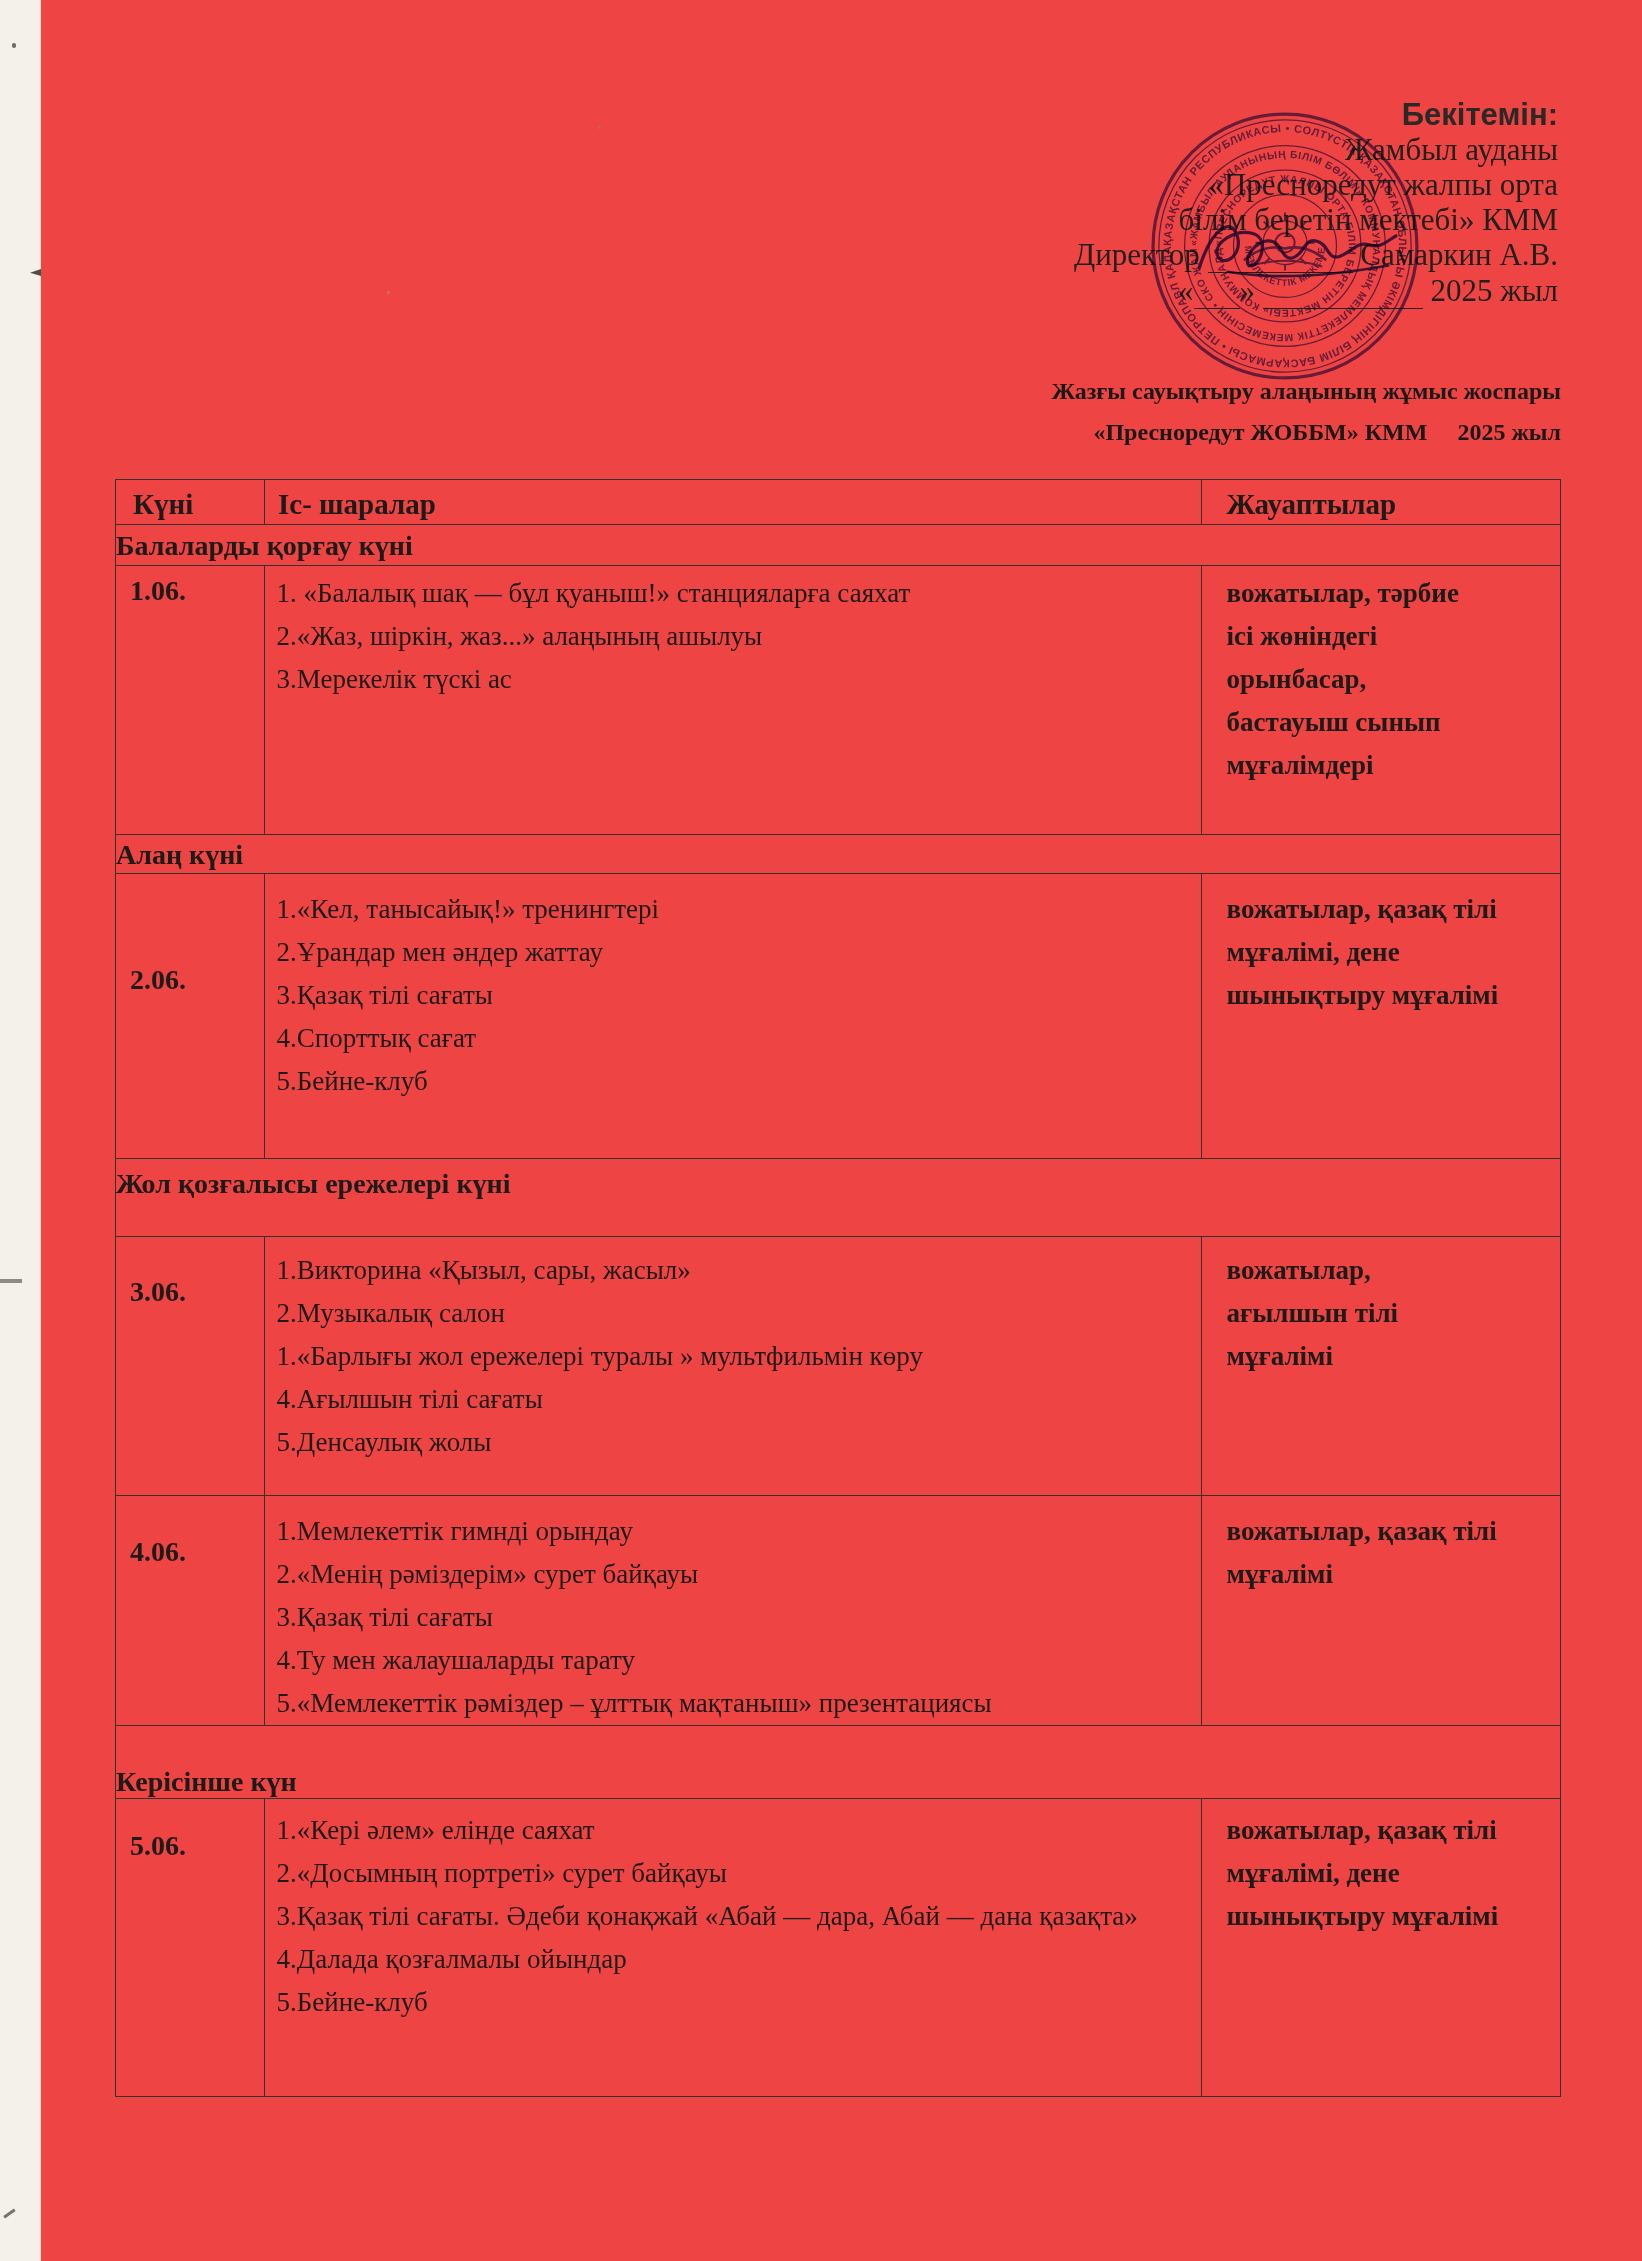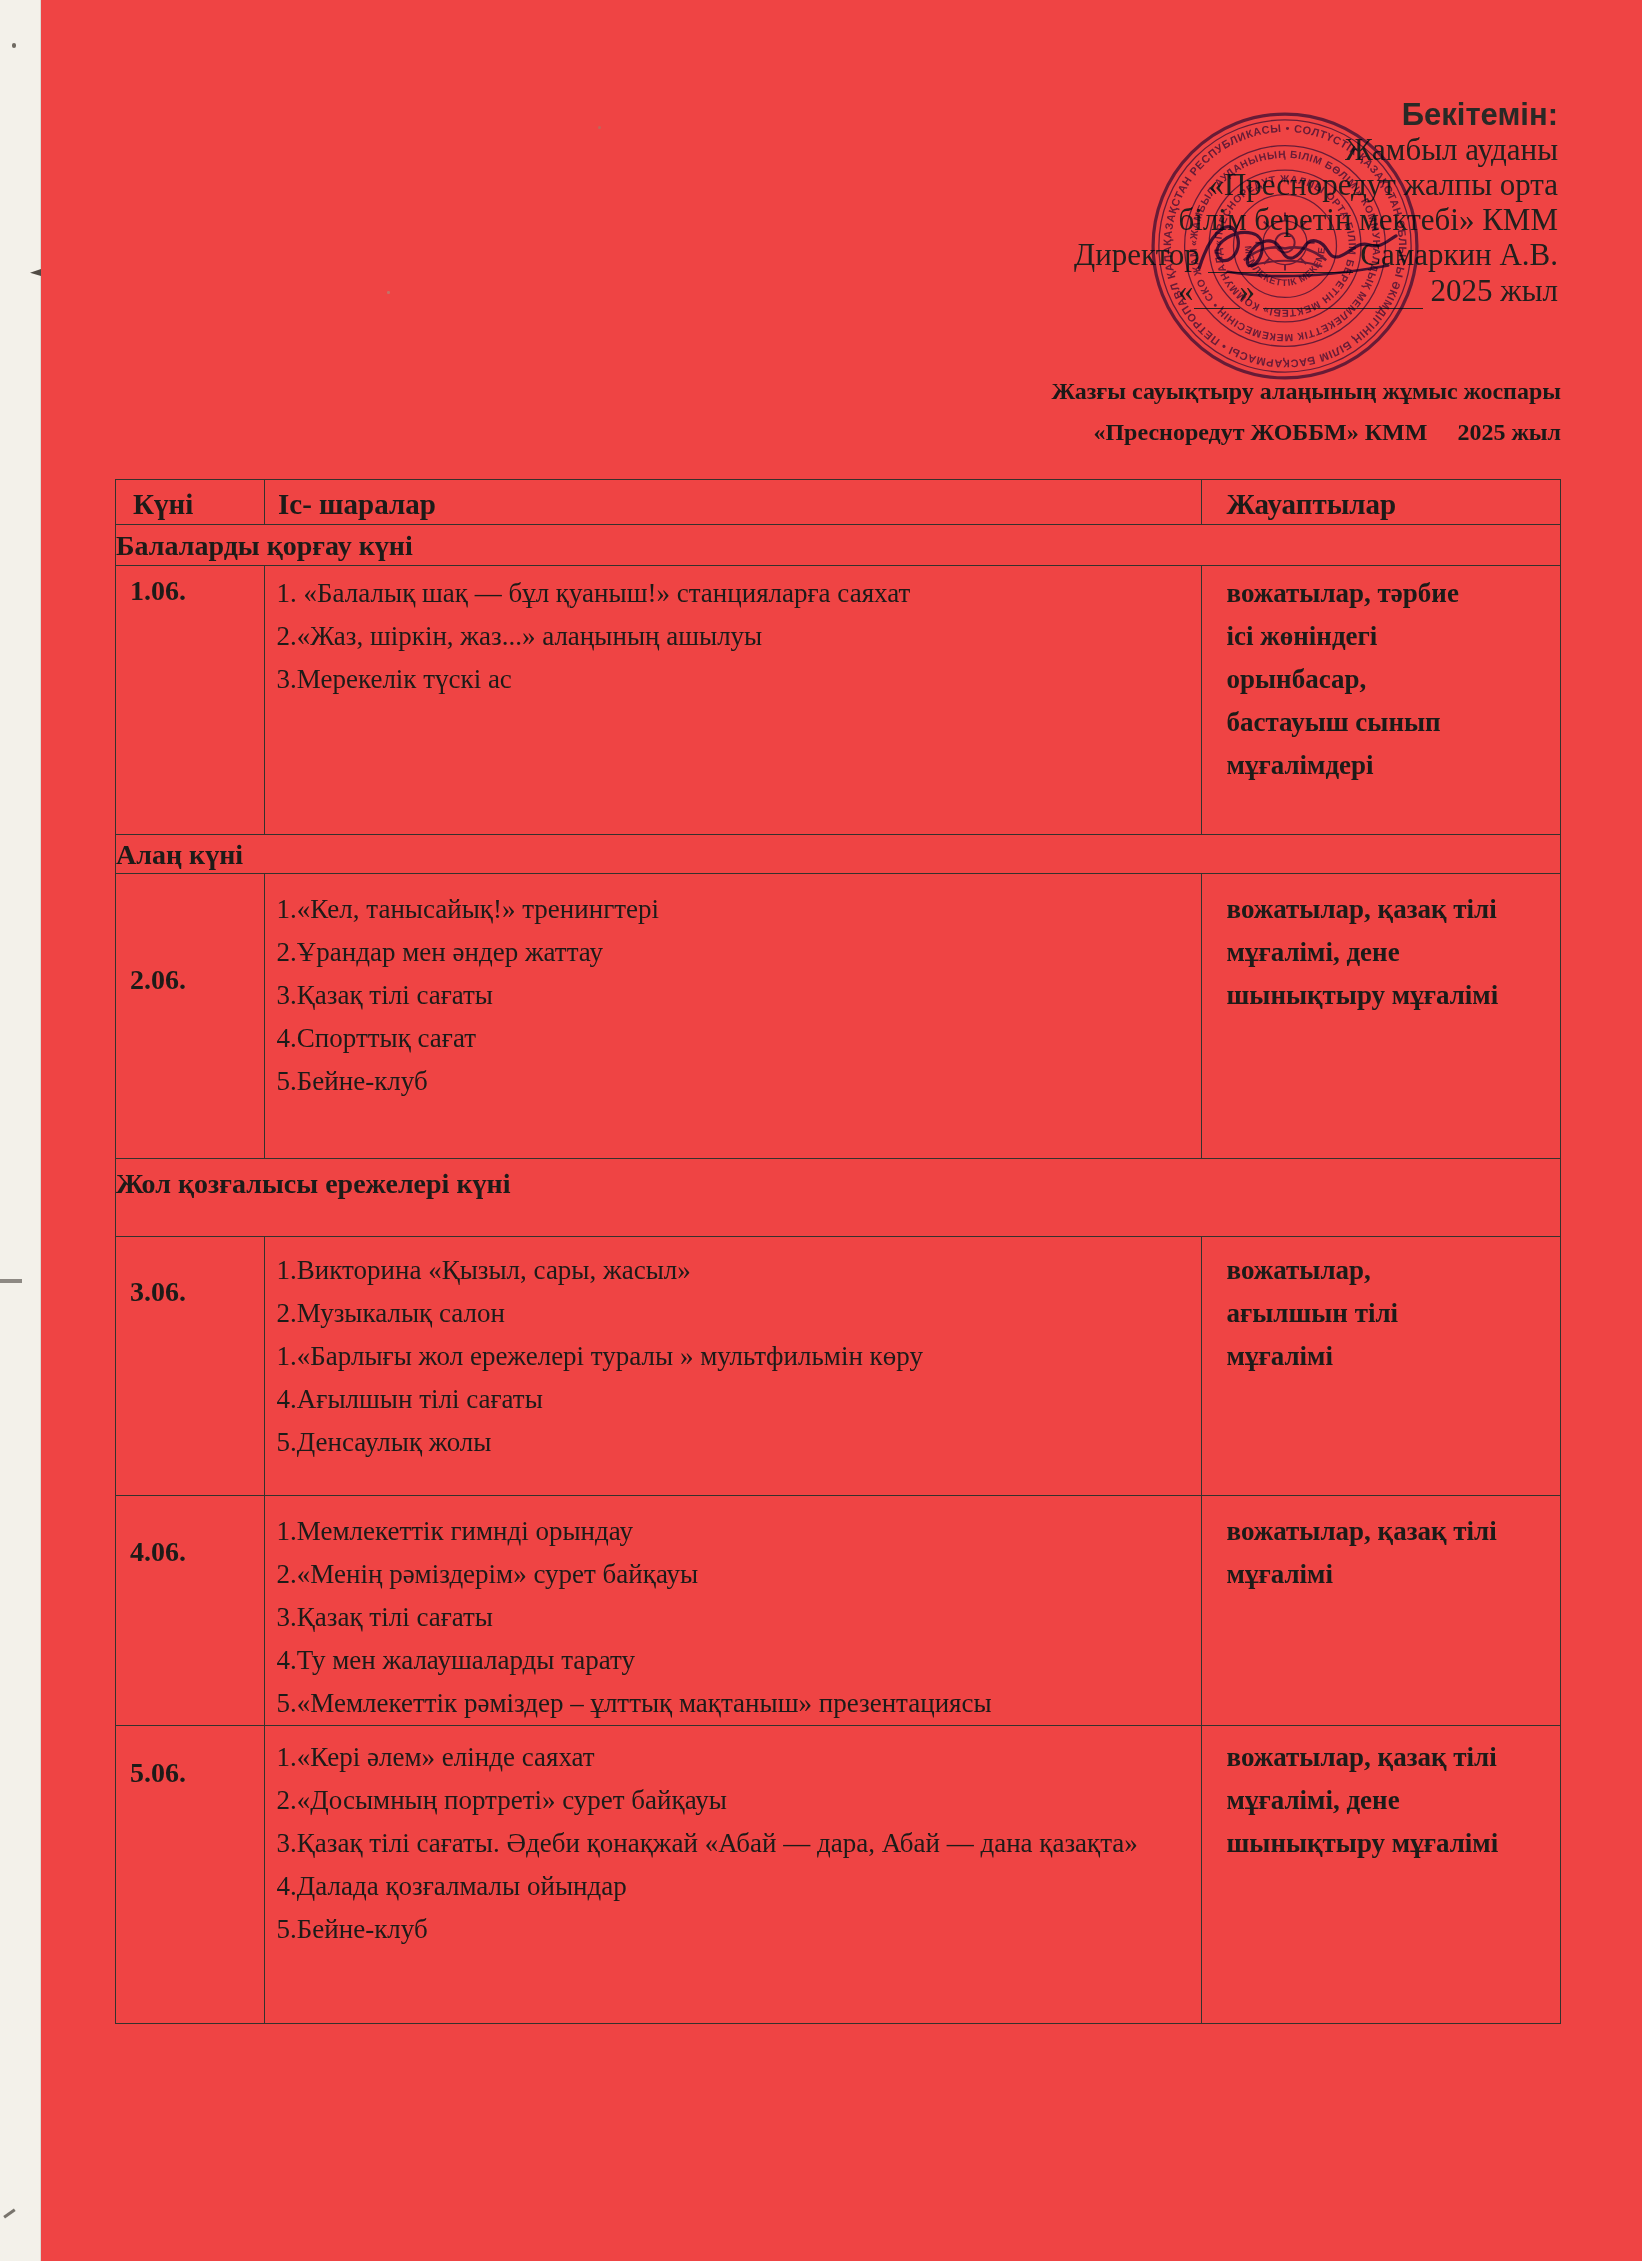--- a/index.html
+++ b/index.html
@@ -266,20 +266,23 @@
         <div class="act">1.Мемлекеттік гимнді орындау</div>
         <div class="act">2.«Менің рәміздерім» сурет байқауы</div>
         <div class="act">3.Қазақ тілі сағаты</div>
         <div class="act">4.Ту мен жалаушаларды тарату</div>
         <div class="act">5.«Мемлекеттік рәміздер – ұлттық мақтаныш» презентациясы</div>
       </td>
       <td class="resp-td">вожатылар, қазақ тілі
 мұғалімі</td>
     </tr>
 
+    <tr class="s5">
+      <td colspan="3" class="sec-td">Керісінше күн</td>
+    </tr>
     <tr class="r5">
       <td class="date-td">5.06.</td>
       <td class="act-td">
         <div class="act">1.«Кері әлем» елінде саяхат</div>
         <div class="act">2.«Досымның портреті» сурет байқауы</div>
         <div class="act">3.Қазақ тілі сағаты. Әдеби қонақжай «Абай — дара, Абай — дана қазақта»</div>
         <div class="act">4.Далада қозғалмалы ойындар</div>
         <div class="act">5.Бейне-клуб</div>
       </td>
       <td class="resp-td">вожатылар, қазақ тілі

